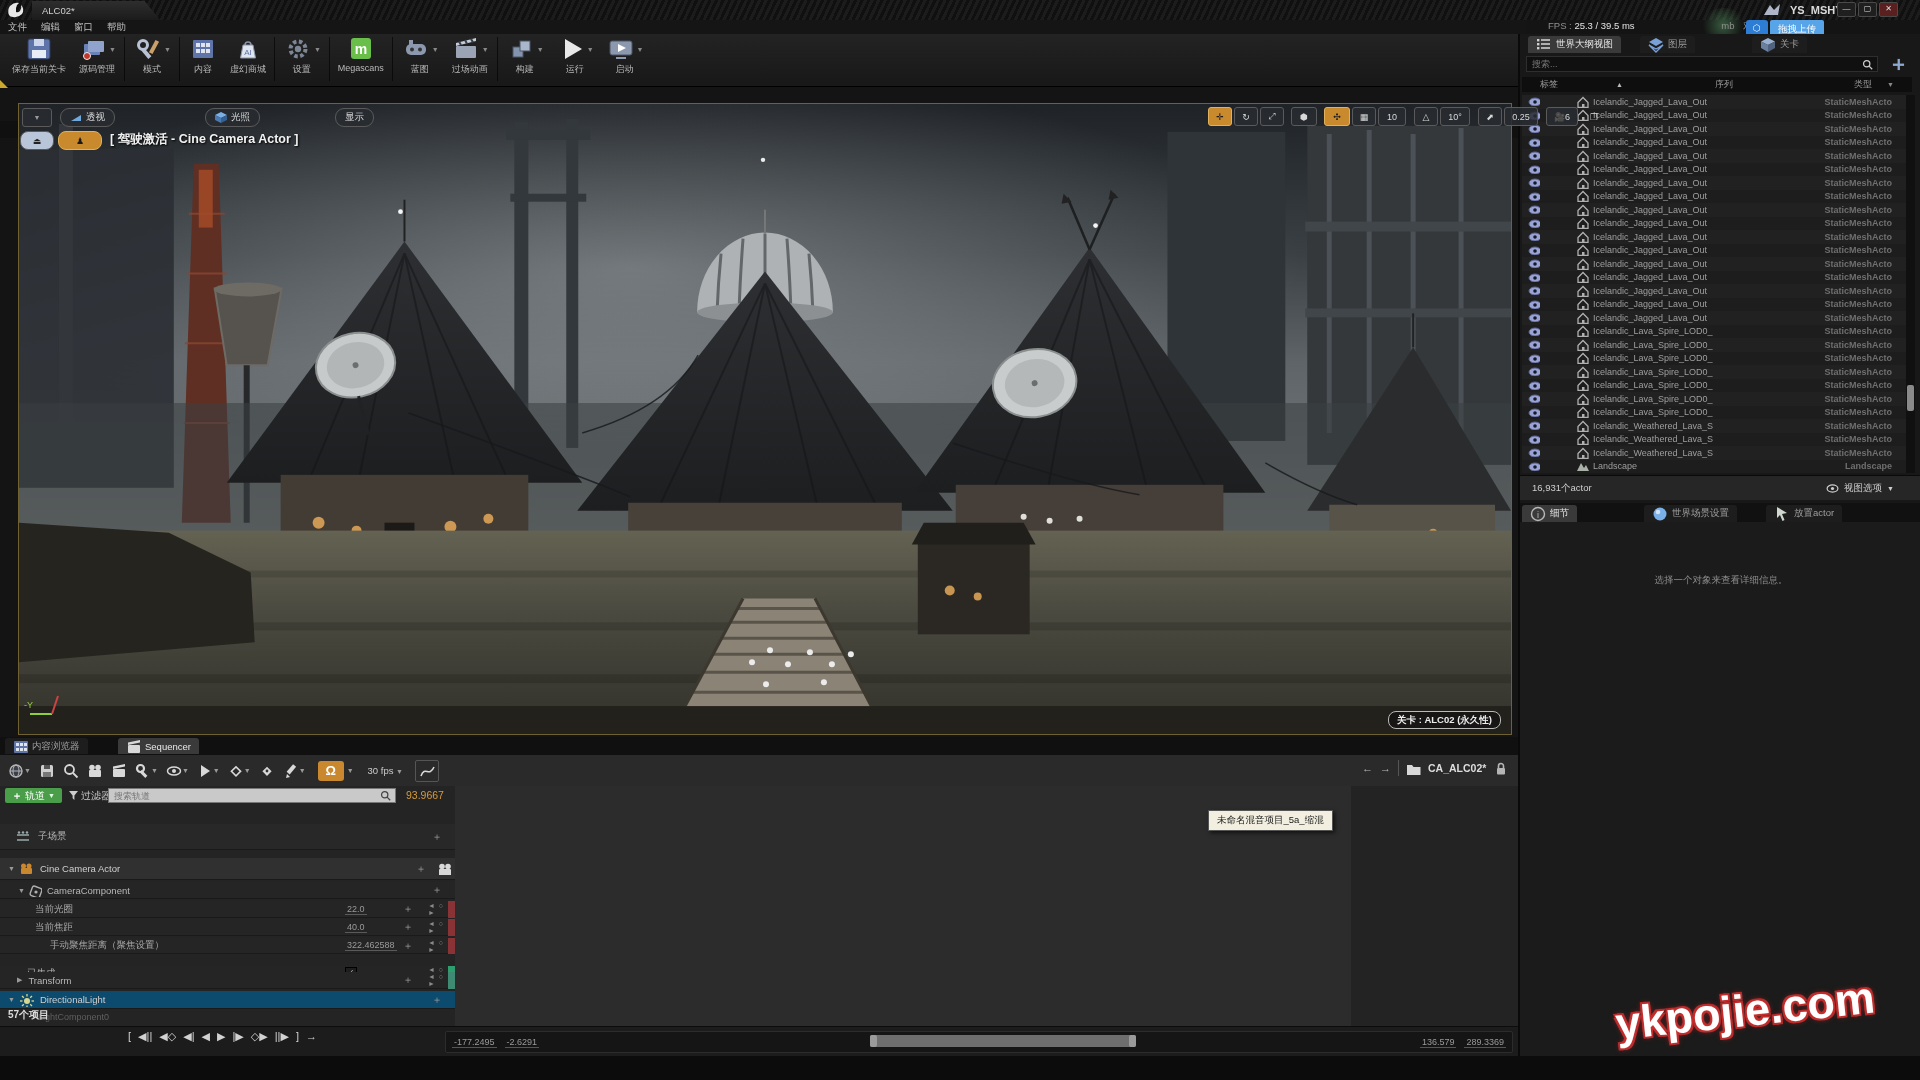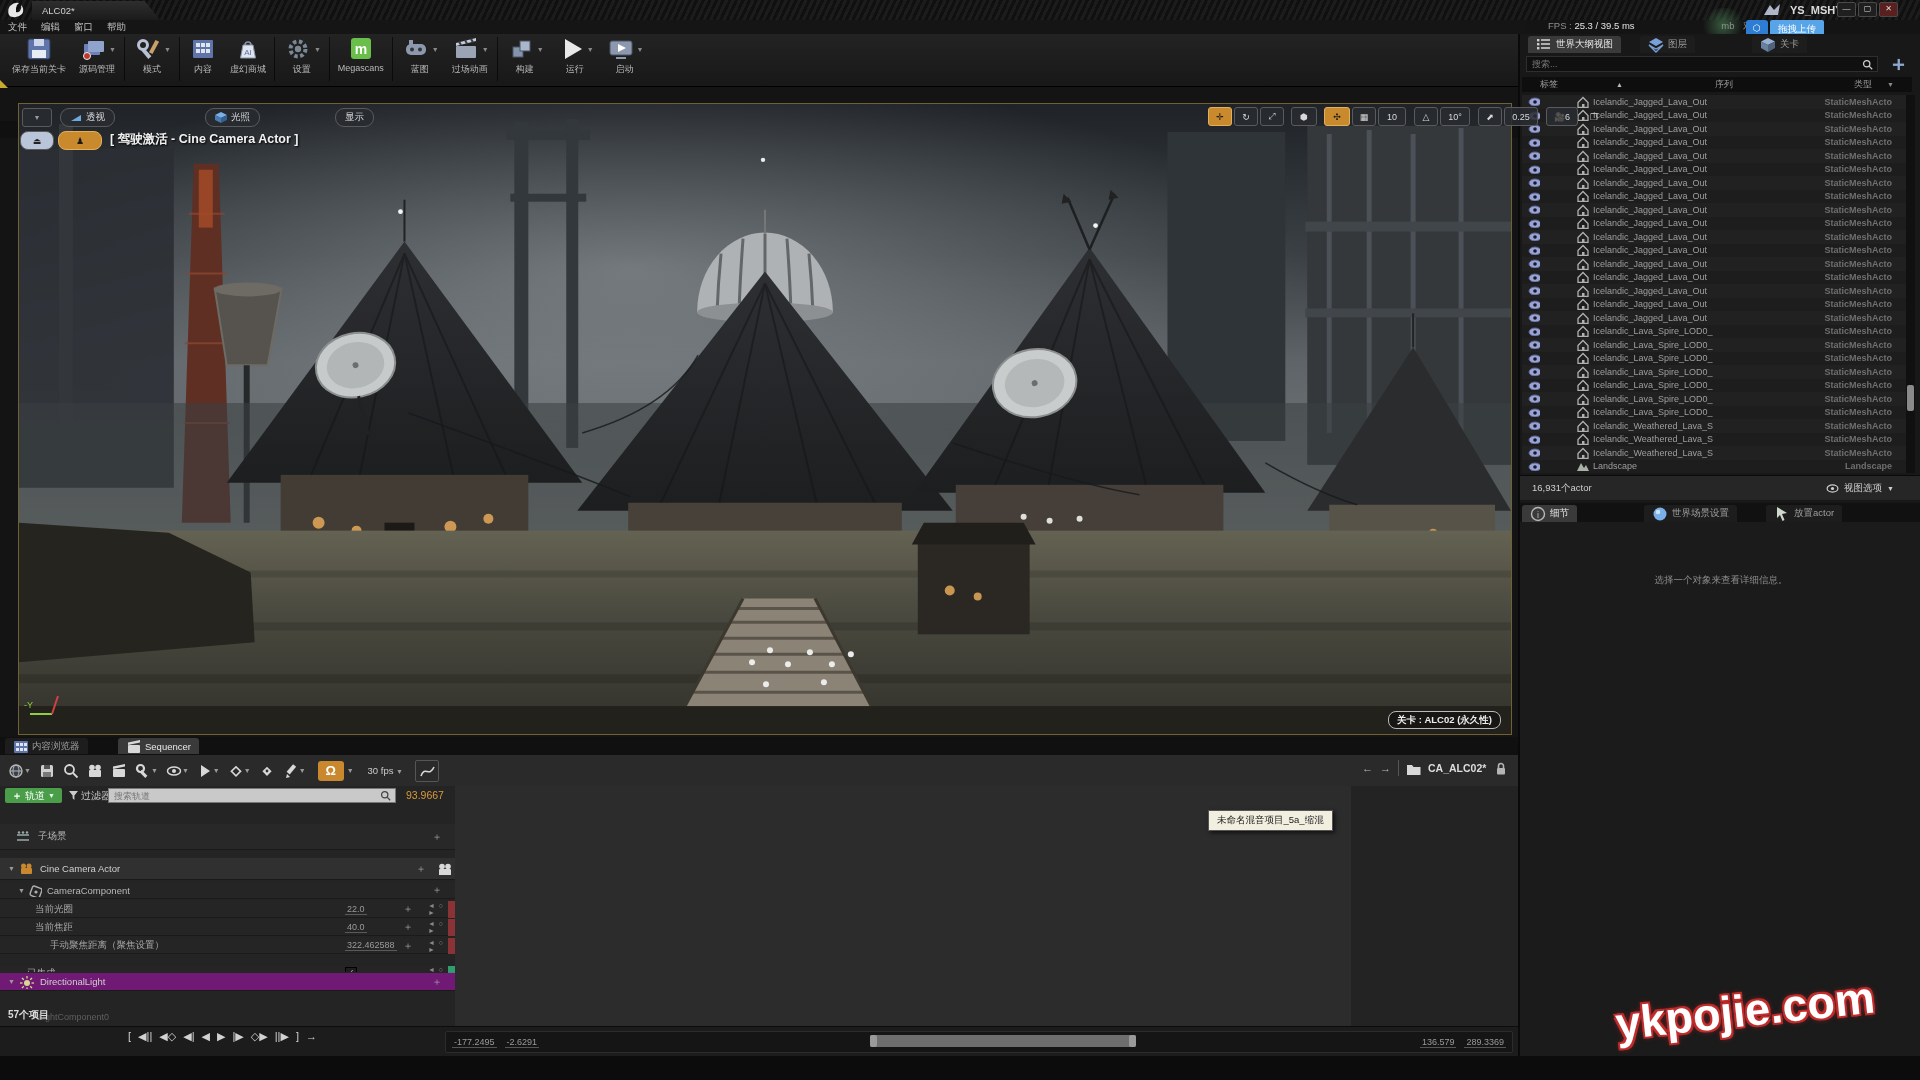--- a/index.html
+++ b/index.html
@@ -1199,21 +1199,21 @@
       </div>
       <div class="trow" style="top: 166px; height: 17px; background: rgb(37, 37, 37); border-bottom: 1px solid rgb(26, 26, 26);">
         <div style="margin-left: 17px; font-size: 7px; color: rgb(153, 153, 153);">▶</div>
         <div style="margin-left: 6px;">Transform</div>
         <div style="margin-left: auto; display: flex; align-items: center;">
           <div style="position: absolute; left: 403px; color: rgb(153, 153, 153); font-size: 10px;">＋</div>
           <div class="knav" style="position: absolute; left: 420px;">◄ ○ ►</div>
         </div>
         <div style="position: absolute; left: 448px; width: 7px; height: 17px; background: rgb(63, 138, 114);"></div>
       </div>
-      <div class="trow" style="top: 167px; height: 18px; background: #701a75; border-bottom: 1px solid rgb(26, 26, 26);">
+      <div class="trow" style="top: 185px; height: 18px; background: #0c4a6e; border-bottom: 1px solid rgb(26, 26, 26);">
         <div style="margin-left: 8px; font-size: 7px; color: rgb(153, 153, 153);">▼</div>
         <svg width="15" height="14" viewBox="0 0 15 14" style="margin-left: 4px;">
           <circle cx="8" cy="8" r="3" fill="#d8d890"></circle>
           <g stroke="#d8d890" stroke-width="1.3">
             <line x1="8" y1="1" x2="8" y2="3.5"></line>
             <line x1="8" y1="12.5" x2="8" y2="15"></line>
             <line x1="1" y1="8" x2="3.5" y2="8"></line>
             <line x1="12.5" y1="8" x2="15" y2="8"></line>
             <line x1="3" y1="3" x2="4.8" y2="4.8"></line>
             <line x1="11.2" y1="11.2" x2="13" y2="13"></line>

